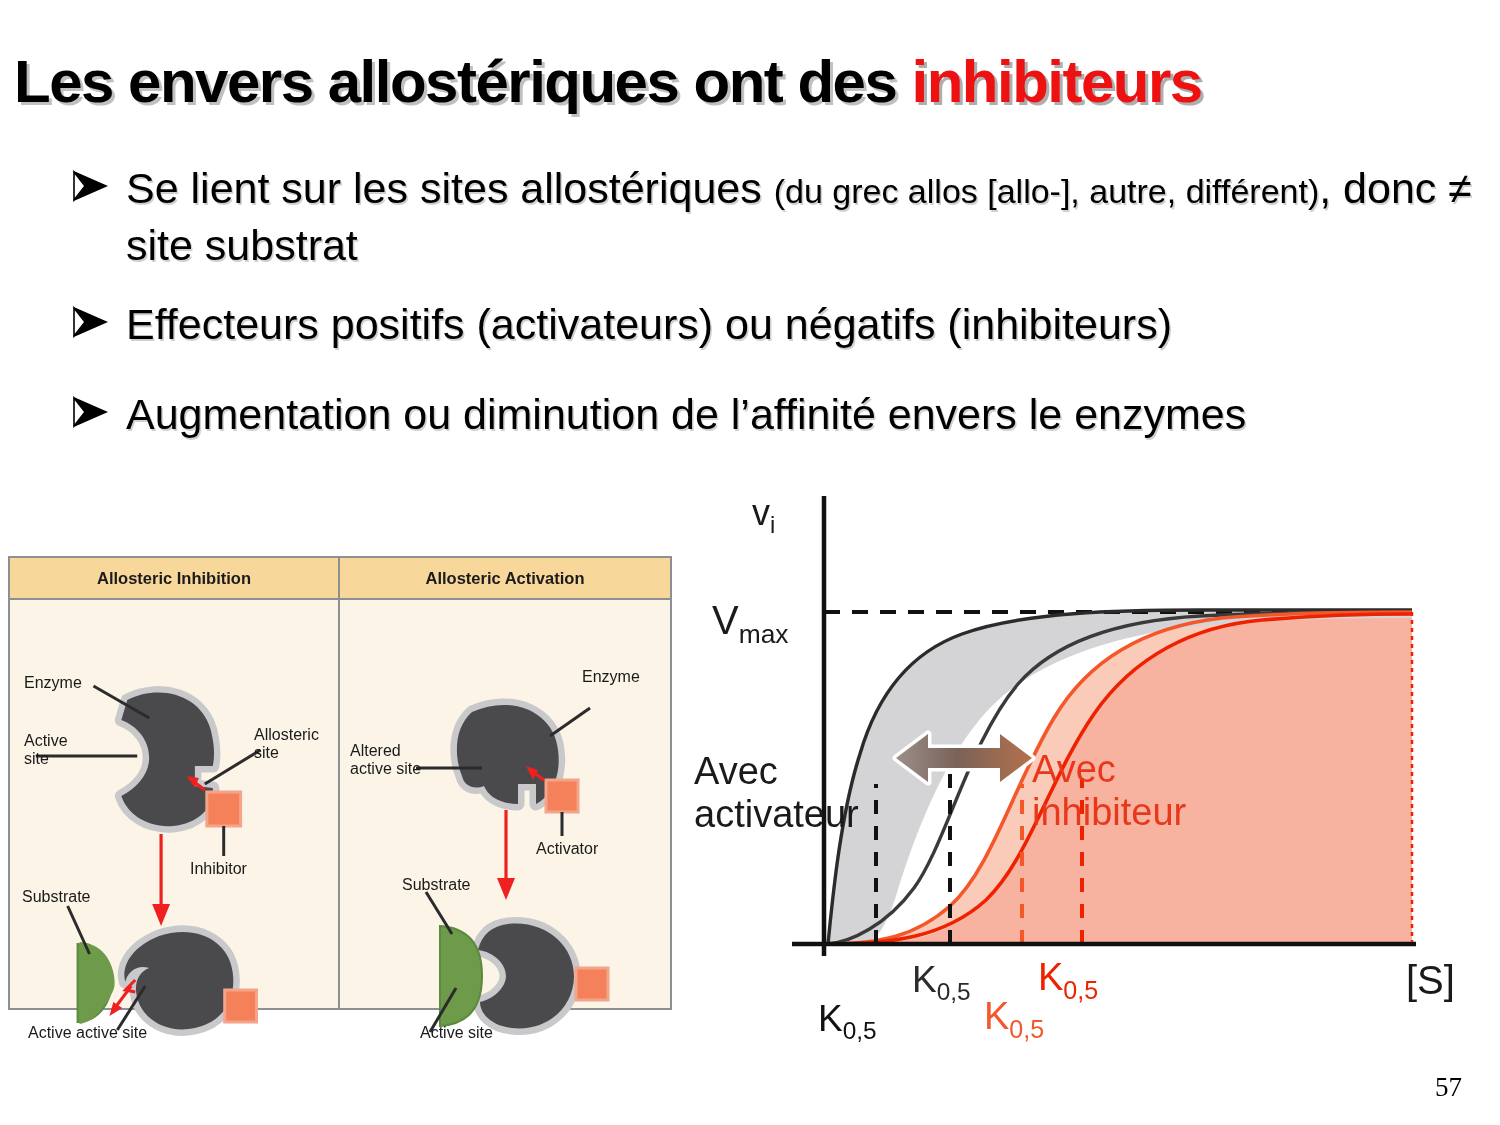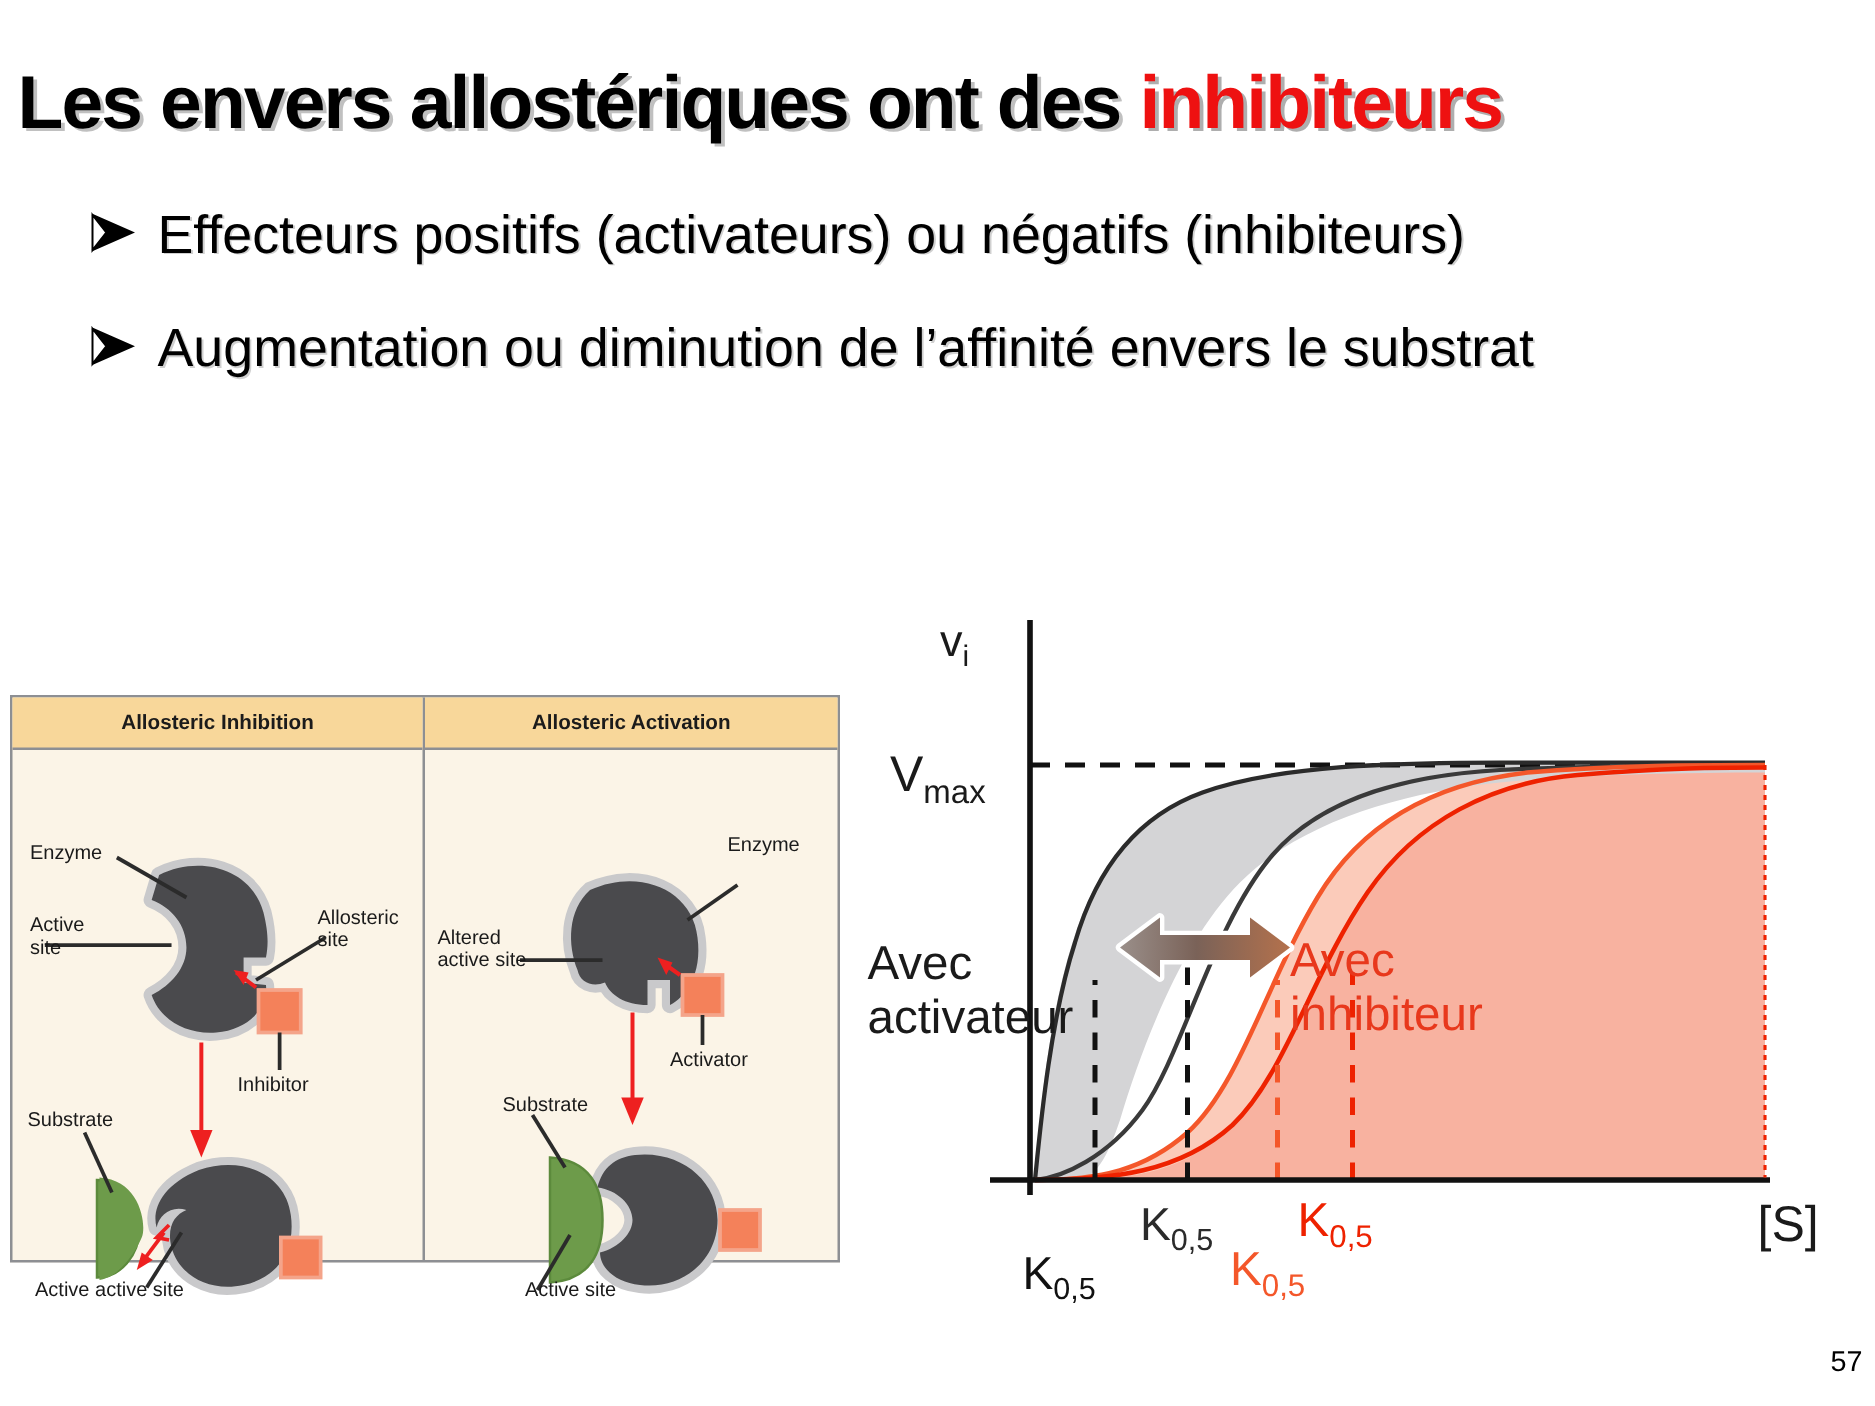--- a/index.html
+++ b/index.html
@@ -67,50 +67,59 @@
   #lab-avec-act{left:-6px;top:264px;font-size:38px;line-height:1.12;text-align:left;}
   #lab-avec-inh{left:332px;top:262px;font-size:38px;line-height:1.12;color:#e8381c;}
   #lab-s{left:706px;top:472px;font-size:40px;}
   #k1{left:118px;top:512px;font-size:37px;color:#111;}
   #k2{left:212px;top:473px;font-size:37px;color:#2b2b2b;}
   #k3{left:284px;top:509px;font-size:38px;color:#f4572a;}
   #k4{left:338px;top:470px;font-size:38px;color:#ee2200;}
 
   
   #page-num{
-    position:absolute;right:10px;bottom:22px;font-size:23px;color:#000;
-    font-family:Liberation Sans, sans-serif;
+    position:absolute;right:38px;bottom:22px;font-size:27px;color:#000;
+    font-family:Liberation Serif, serif;
   }
 </style>
 </head>
 <body>
 
 <div id="slide-title"><span>Les envers allostériques ont des </span><span class="hl">inhibiteurs</span></div>
 
 <div id="bullets">
 
+  <div class="bullet">
+    <span class="arrow">
+      <svg viewBox="0 0 44 44" width="44" height="44">
+        <path d="M6 8 L38 22 L6 36 L17 22 Z" fill="#000" stroke="#000" stroke-width="1.6"></path>
+        <path d="M6 8 L17 22 L6 36 Z" fill="#fff" stroke="#000" stroke-width="1.6"></path>
+      </svg>
+    </span>
+    <span class="btxt"><span>Se lient sur les sites allostériques </span><span class="small">(du grec allos [allo-], autre, différent)</span><span>, donc ≠ site substrat</span></span>
+  </div>
 
   <div class="bullet" style="margin-bottom:34px;">
     <span class="arrow">
       <svg viewBox="0 0 44 44" width="44" height="44">
         <path d="M6 8 L38 22 L6 36 L17 22 Z" fill="#000" stroke="#000" stroke-width="1.6"></path>
         <path d="M6 8 L17 22 L6 36 Z" fill="#fff" stroke="#000" stroke-width="1.6"></path>
       </svg>
     </span>
     <span class="btxt">Effecteurs positifs (activateurs) ou négatifs (inhibiteurs)</span>
   </div>
 
   <div class="bullet">
     <span class="arrow">
       <svg viewBox="0 0 44 44" width="44" height="44">
         <path d="M6 8 L38 22 L6 36 L17 22 Z" fill="#000" stroke="#000" stroke-width="1.6"></path>
         <path d="M6 8 L17 22 L6 36 Z" fill="#fff" stroke="#000" stroke-width="1.6"></path>
       </svg>
     </span>
-    <span class="btxt" style="display:inline-block;max-width:1180px;">Augmentation ou diminution de l’affinité envers le substrat</span>
+    <span class="btxt" style="display:inline-block;max-width:1180px;">Augmentation ou diminution de l’affinité envers le enzymes</span>
   </div>
 
 </div>
 
 <div id="figure">
 
   <div class="fig-col left">
     <div class="fig-head">Allosteric Inhibition</div>
     <div class="fig-body">
       <svg class="fsvg" viewBox="0 0 330 410" preserveAspectRatio="none">

